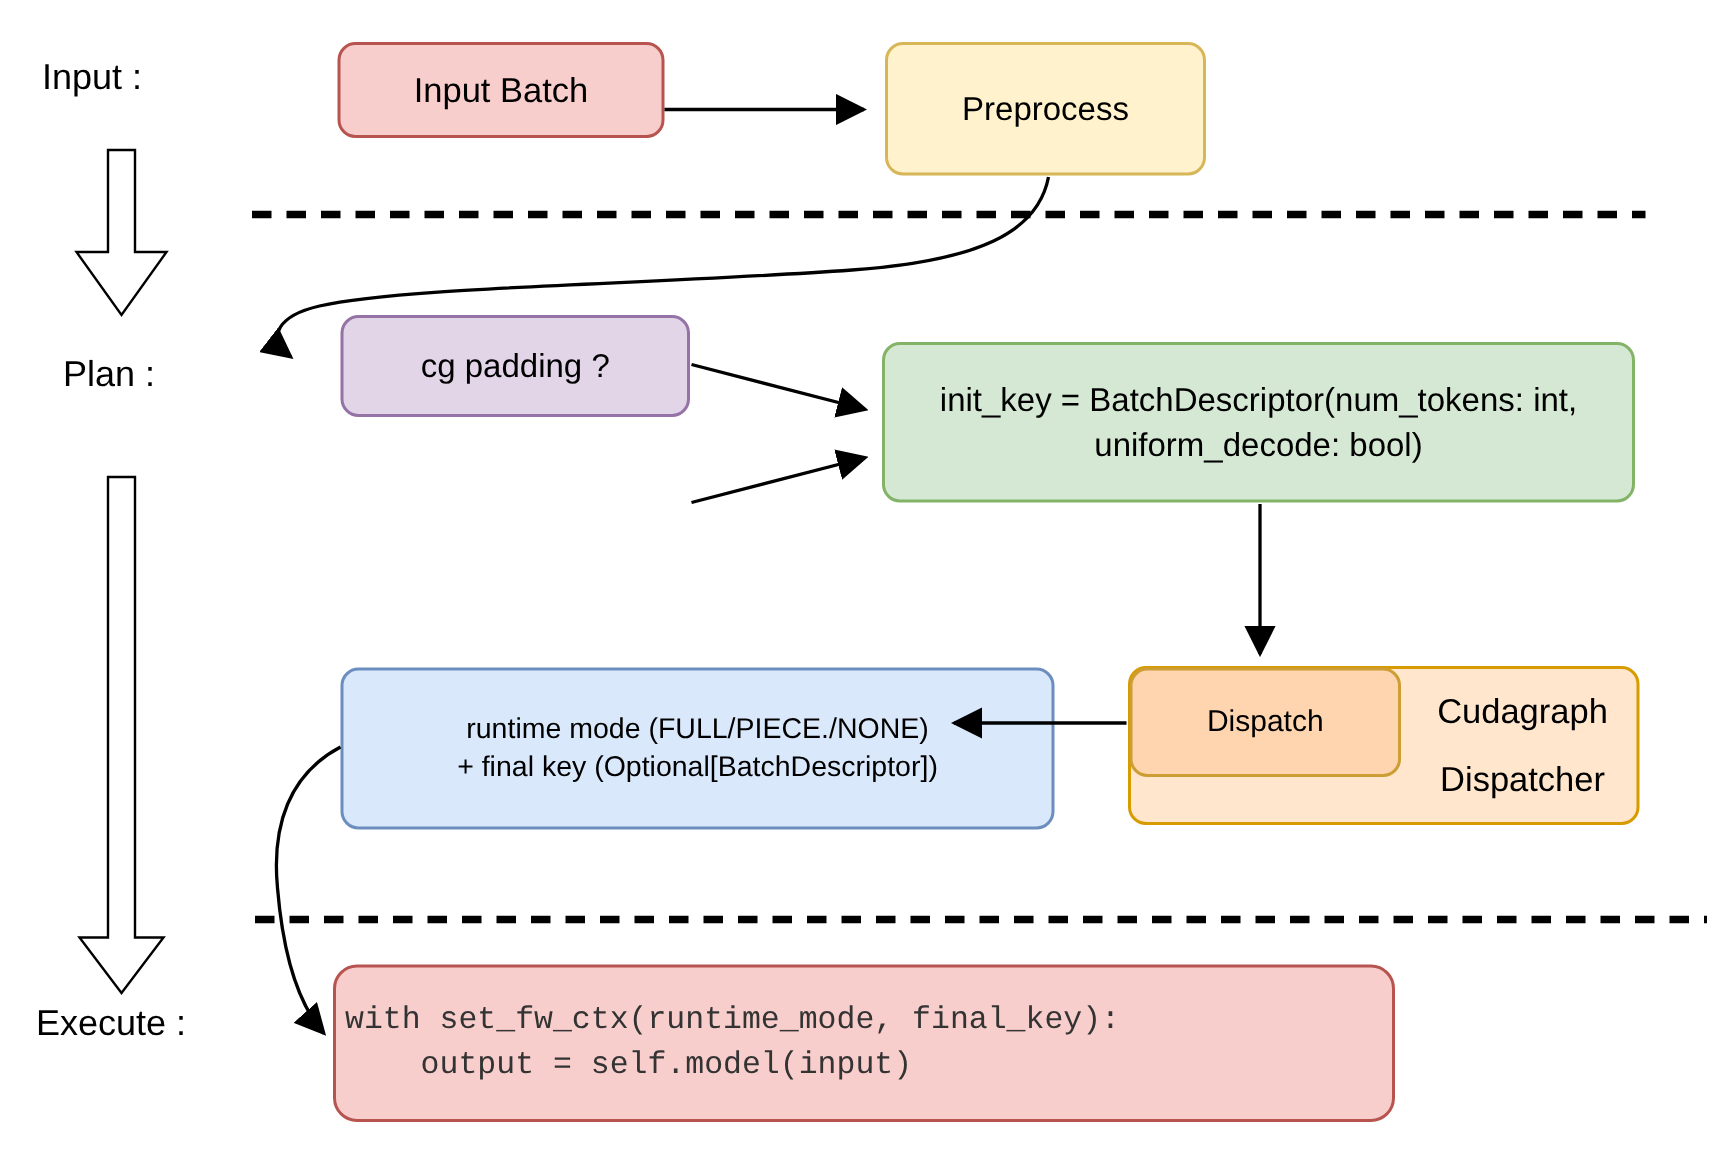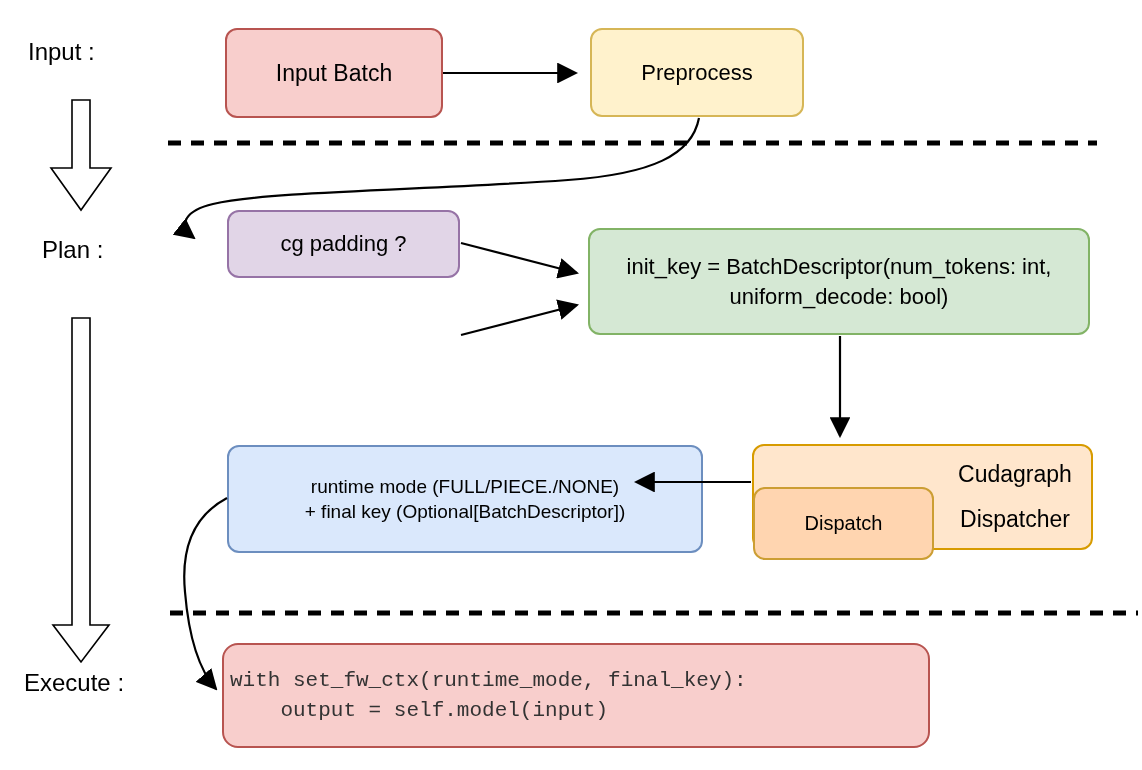--- a/index.html
+++ b/index.html
@@ -13,38 +13,38 @@
     --arrow:#000000; --code_text:#333333; --label_text:#000000;
   }
   html,body{margin:0;padding:0;}
   body{font-family:"Liberation Sans",sans-serif;background:#ffffff;}
   .canvas{position:relative;width:1142px;height:770px;background:#ffffff;overflow:hidden;}
   .node{
     position:absolute;box-sizing:border-box;border-radius:12px;
     display:flex;flex-direction:column;align-items:center;justify-content:center;
     text-align:center;color:var(--label_text);line-height:1.32;
   }
-  .node-input-batch{left:225px;top:28px;width:218px;height:90px;
+  .node-input-batch{left:225px;top:28px;width:218px;height:64px;
     background:var(--red_fill);border:2px solid var(--red_stroke);font-size:23px;}
   .node-preprocess{left:590px;top:28px;width:214px;height:89px;
     background:var(--yellow_fill);border:2px solid var(--yellow_stroke);font-size:22px;}
   .node-cg-padding{left:227px;top:210px;width:233px;height:68px;
     background:var(--purple_fill);border:2px solid var(--purple_stroke);font-size:22px;}
   .node-uniform-decode{left:227px;top:300px;width:233px;height:65px;
     background:var(--purple_fill);border:2px solid var(--purple_stroke);font-size:22px;}
   .node-init-key{left:588px;top:228px;width:502px;height:107px;
     background:var(--green_fill);border:2px solid var(--green_stroke);font-size:22px;}
   .node-runtime-mode{left:227px;top:445px;width:476px;height:108px;
     background:var(--blue_fill);border:2px solid var(--blue_stroke);font-size:19px;}
   .node-cudagraph{left:752px;top:444px;width:341px;height:106px;
     background:var(--orange_fill);border:2px solid var(--orange_stroke);font-size:23px;}
   .node-dispatch{position:absolute;left:-1px;top:-1px;width:181px;height:73px;
     box-sizing:border-box;border-radius:12px;
     background:var(--orange_inner_fill);border:2px solid var(--orange_inner_stroke);
-    display:flex;align-items:center;justify-content:center;font-size:20px;margin-top:42px;}
+    display:flex;align-items:center;justify-content:center;font-size:20px;}
   .cudagraph-label{position:absolute;left:183px;top:0;width:156px;height:102px;
     display:flex;flex-direction:column;align-items:center;justify-content:center;line-height:1.35;gap:14px;}
   .node-execute-code{left:222px;top:643px;width:708px;height:105px;
     background:var(--red_fill);border:2px solid var(--red_stroke);
     font-family:"Liberation Mono",monospace;font-size:21px;color:var(--code_text);
     align-items:flex-start;justify-content:center;border-radius:16px;}
   .code-line{white-space:pre;text-align:left;padding-left:6px;line-height:1.4;}
   .stage-label{position:absolute;font-weight:normal;font-size:24px;color:var(--label_text);}
   .stage-input{left:28px;top:38px;}
   .stage-plan{left:42px;top:236px;}

